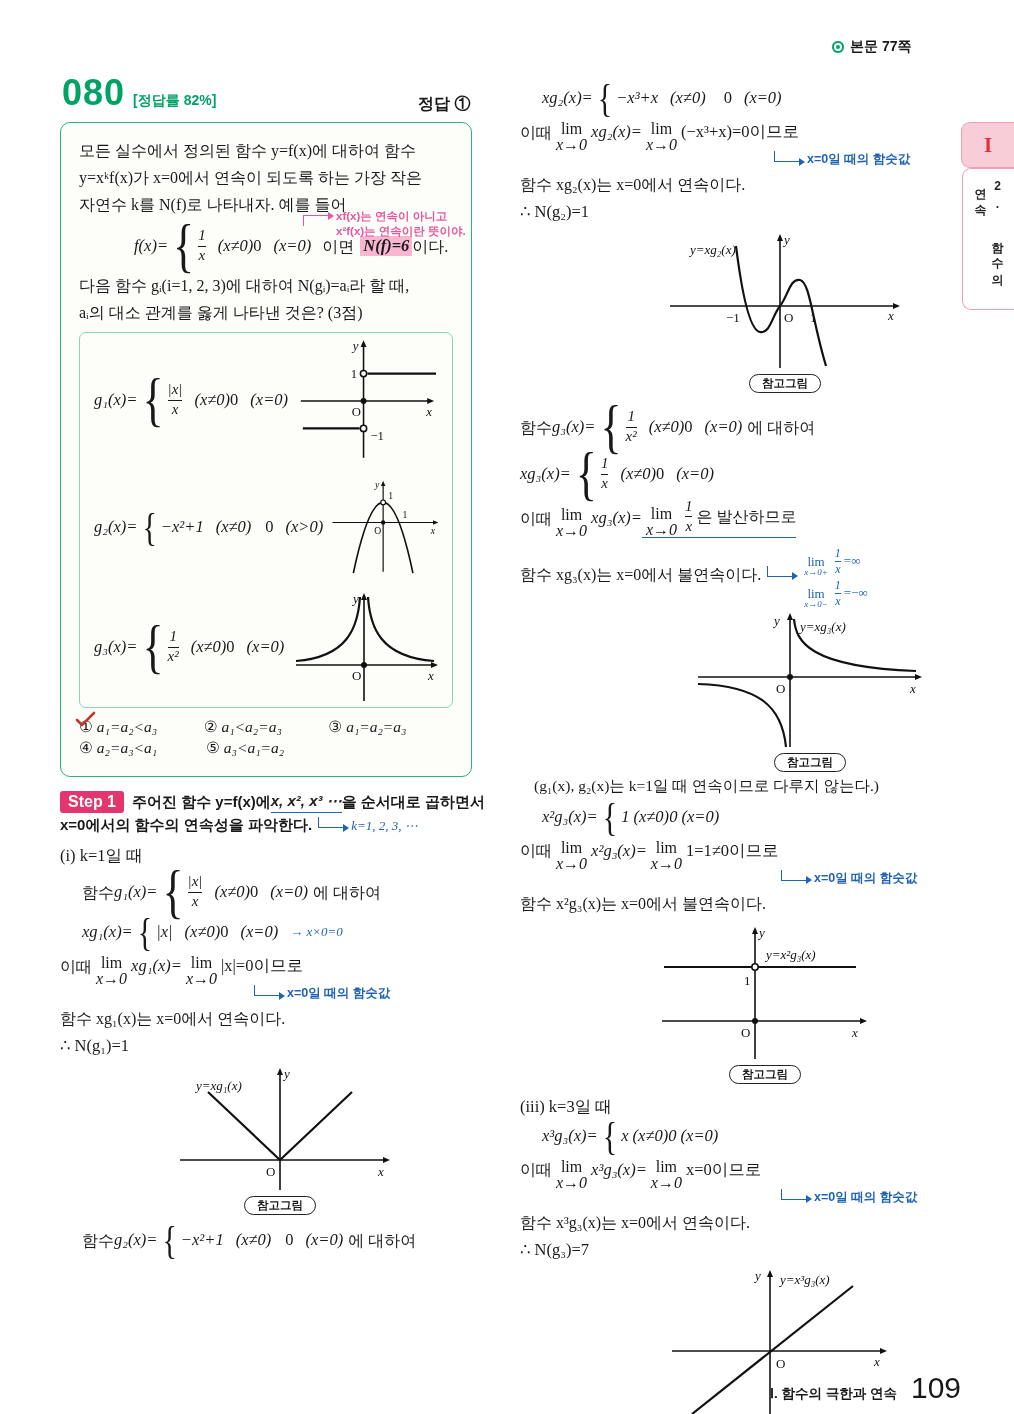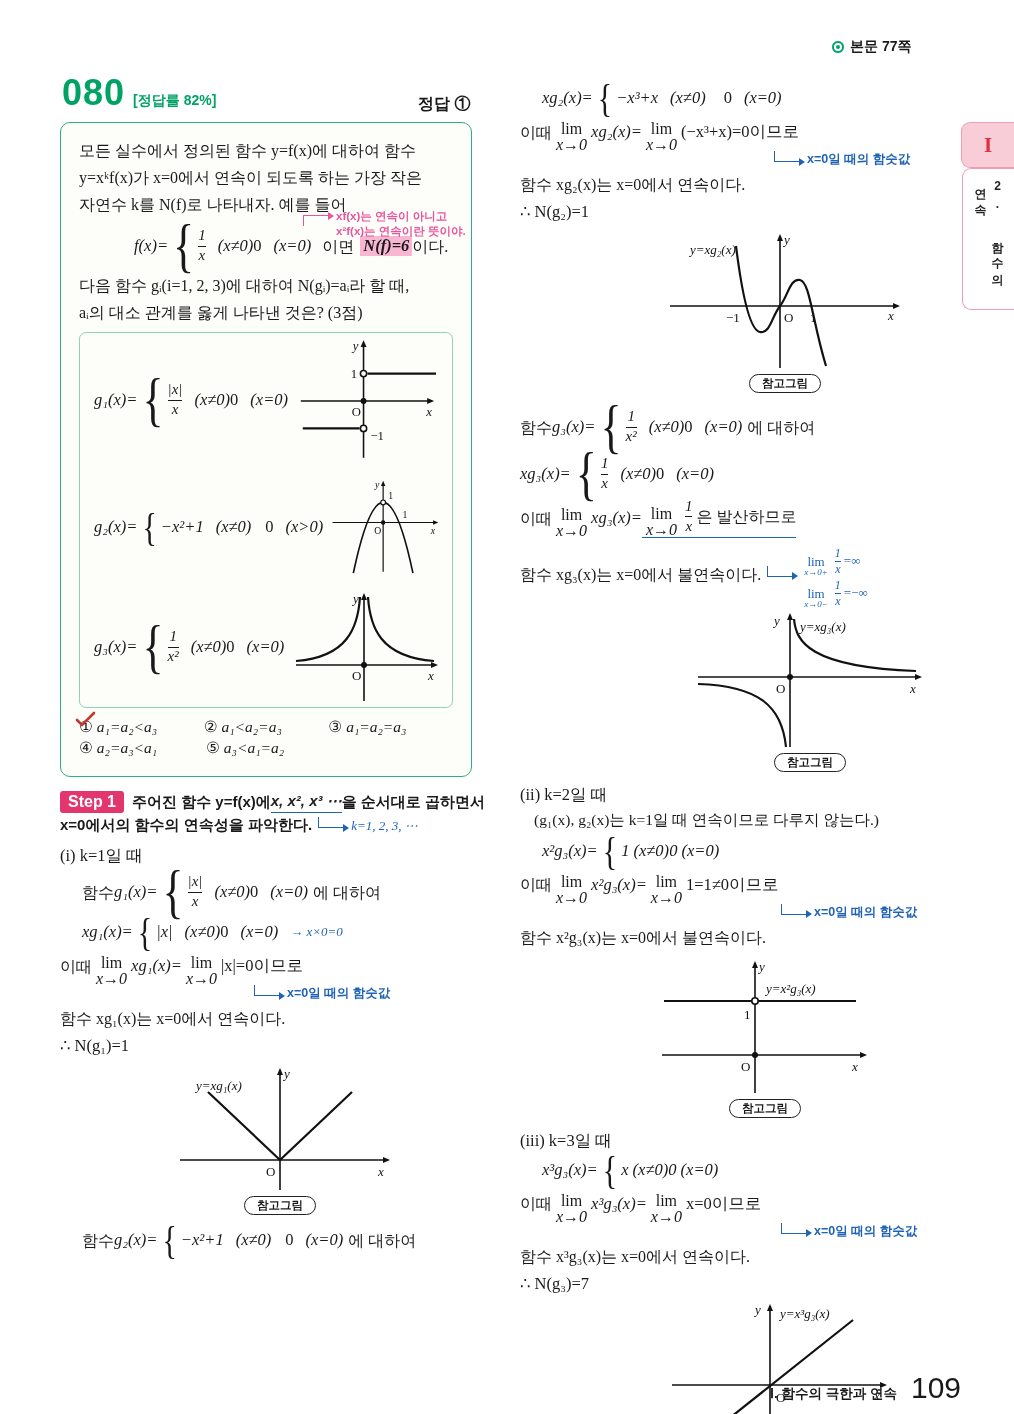--- a/index.html
+++ b/index.html
@@ -534,21 +534,20 @@
         <path d="M8,73 C70,75 92,96 96,136" fill="none" stroke="#111" stroke-width="2.2"></path>
         <circle cx="100" cy="66" r="3" fill="#111"></circle>
         <text x="110" y="20" class="itx">y=xg₃(x)</text>
         <text x="86" y="82">O</text>
         <text x="220" y="82" class="itx">x</text>
         <text x="84" y="14" class="itx">y</text>
       </svg>
       <span class="ref-badge">참고그림</span>
     </div>
 
-    <div class="m17" style="margin-top:12px;">(ii) k=2일 때</div>
     <div class="kr16" style="margin-left:14px;font-size:15.5px;">(g₁(x), g₂(x)는 k=1일 때 연속이므로 다루지 않는다.)</div>
 
     <div class="line" style="margin-left:22px;">
       <span class="it m17">x²g₃(x)=</span>
       <span class="cases">
           <span class="brace br-sm">{</span>
         <span class="rows">
           <span class="row">
               <span class="it">1 (x≠0)</span>
             </span>

